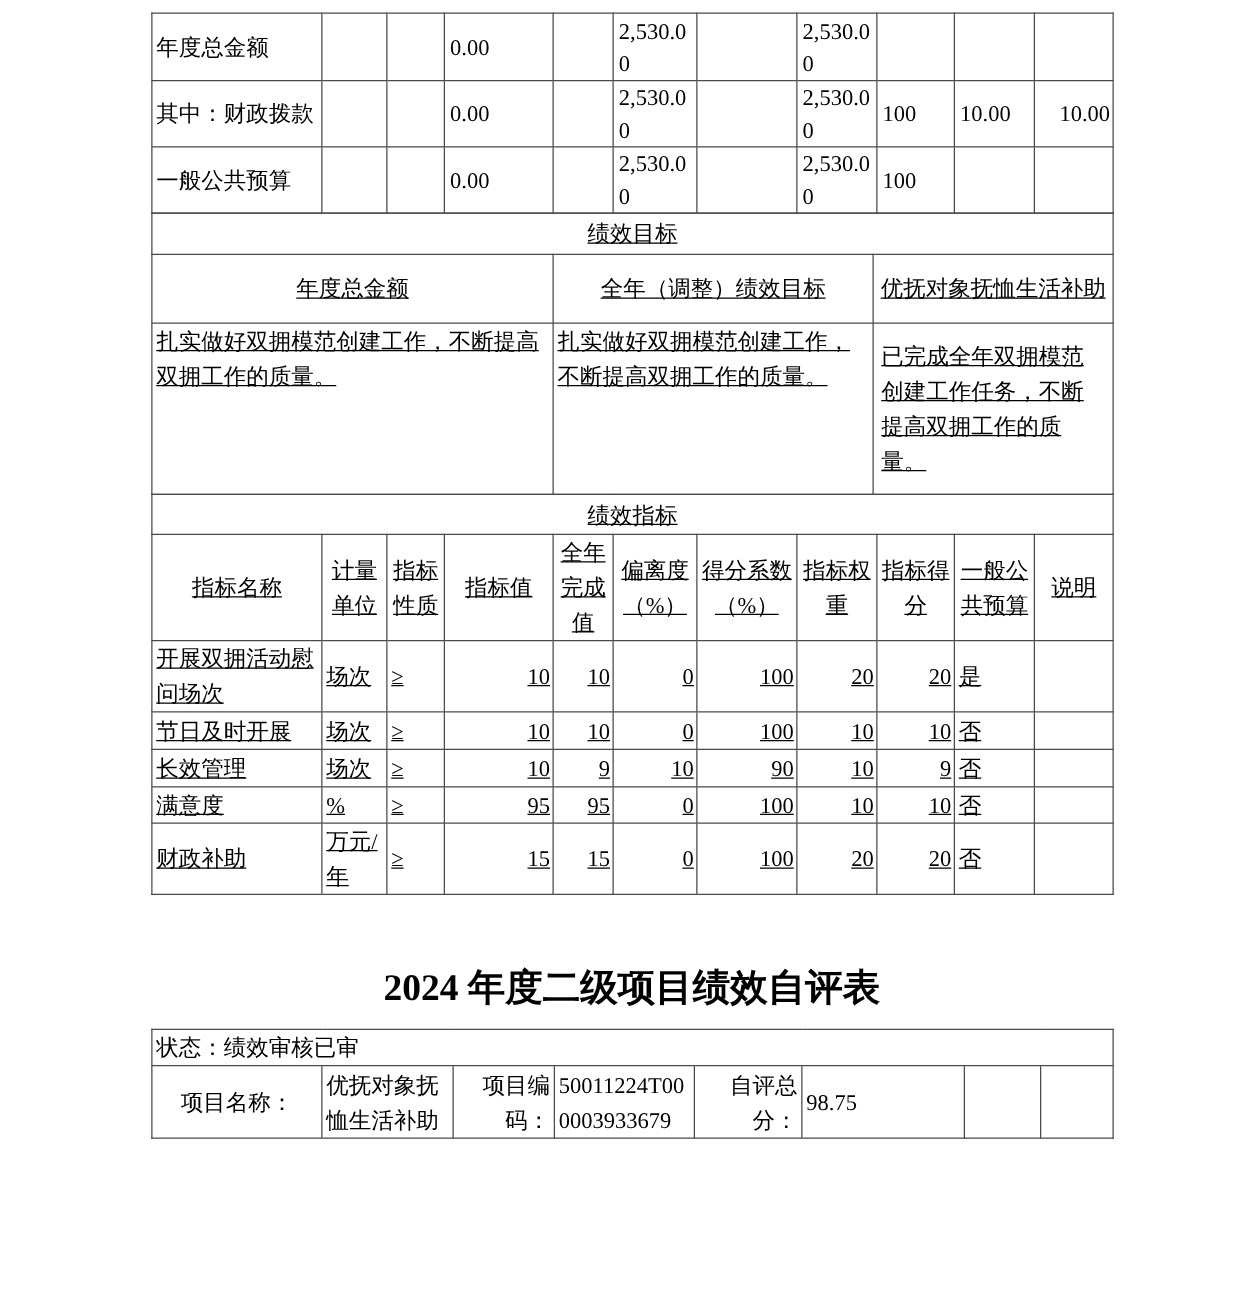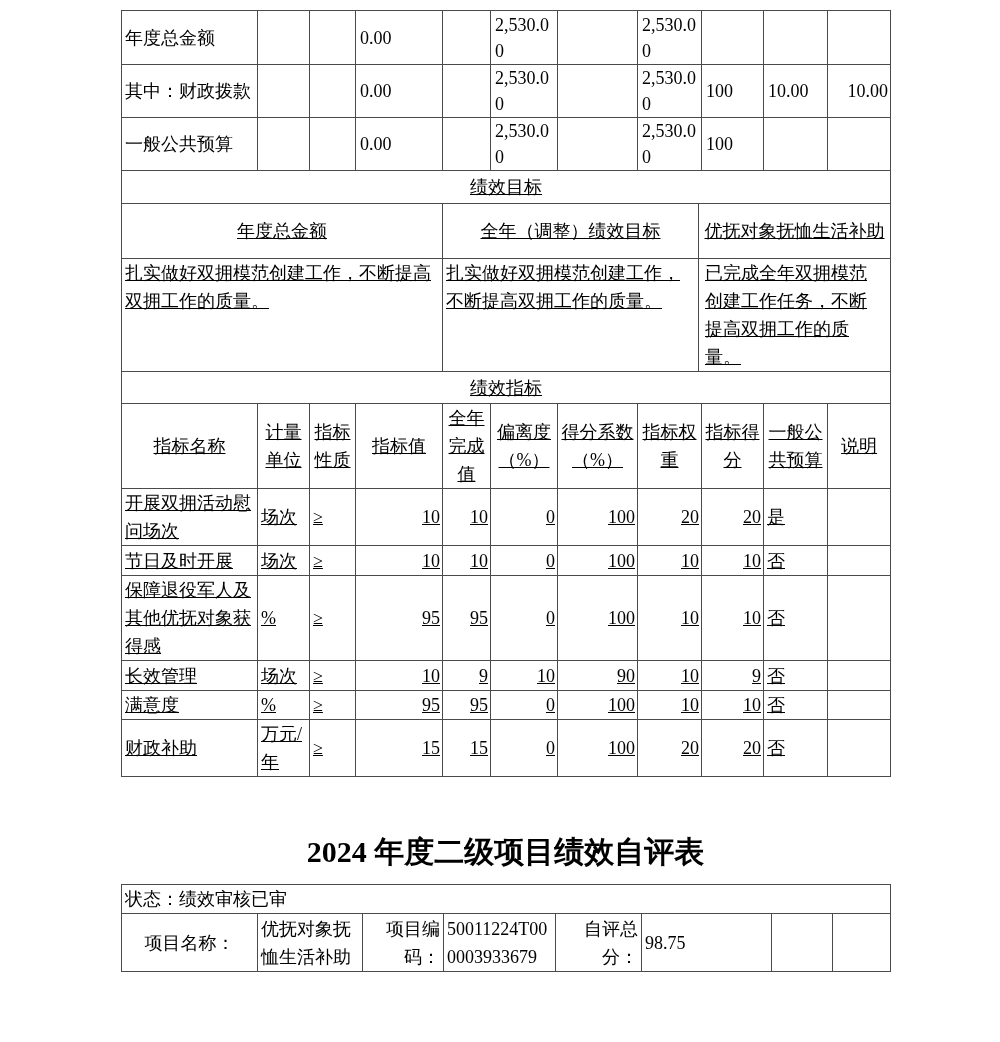--- a/index.html
+++ b/index.html
@@ -18,21 +18,21 @@
   }
   .t2 td,.t3 td,.t4 td{line-height:28px;}
   .ctr{text-align:center;}
   .lbl{text-align:left;}
   .num{text-align:right;padding-right:2px;}
   .numl{text-align:left;padding:0 4px;word-break:break-all;}
   .brk{word-break:break-all;}
   .top{vertical-align:top;margin-left:17px;}
   .rt{text-align:right;}
   .goalcell{padding:0 3px;}
-  .goalc{padding:0 6px;}
+  .goalc{padding:12px 6px;}
   .h54{height:54px;}.h52{height:52px;}.h53{height:53px;}
   .h33{height:33px;}.h55{height:55px;}.h110{height:110px;}
   .h32{height:32px;}.h85{height:85px;}
   .h57{height:57px;}.h86{height:86px;}.h30{height:30px;}.h29{height:29px;}.h56{height:56px;}
   .h28{height:28px;}.h58{height:58px;}
   .title{
     margin-top:56px;margin-bottom:13px;text-align:center;
     font-size:30px;font-weight:bold;line-height:38px;
   }
   .status{padding-right:2px;}
@@ -172,33 +172,20 @@
       <td class="lbl">≥</td>
       <td class="num">10</td>
       <td class="num">10</td>
       <td class="num">0</td>
       <td class="num">100</td>
       <td class="num">10</td>
       <td class="num">10</td>
       <td class="lbl">否</td>
       <td></td>
     </tr>
-    <tr class="h85">
-      <td class="lbl">保障退役军人及其他优抚对象获得感</td>
-      <td class="lbl brk">%</td>
-      <td class="lbl">≥</td>
-      <td class="num">95</td>
-      <td class="num">95</td>
-      <td class="num">0</td>
-      <td class="num">100</td>
-      <td class="num">10</td>
-      <td class="num">10</td>
-      <td class="lbl">否</td>
-      <td></td>
-    </tr>
     <tr class="h30">
       <td class="lbl">长效管理</td>
       <td class="lbl brk">场次</td>
       <td class="lbl">≥</td>
       <td class="num">10</td>
       <td class="num">9</td>
       <td class="num">10</td>
       <td class="num">90</td>
       <td class="num">10</td>
       <td class="num">9</td>

